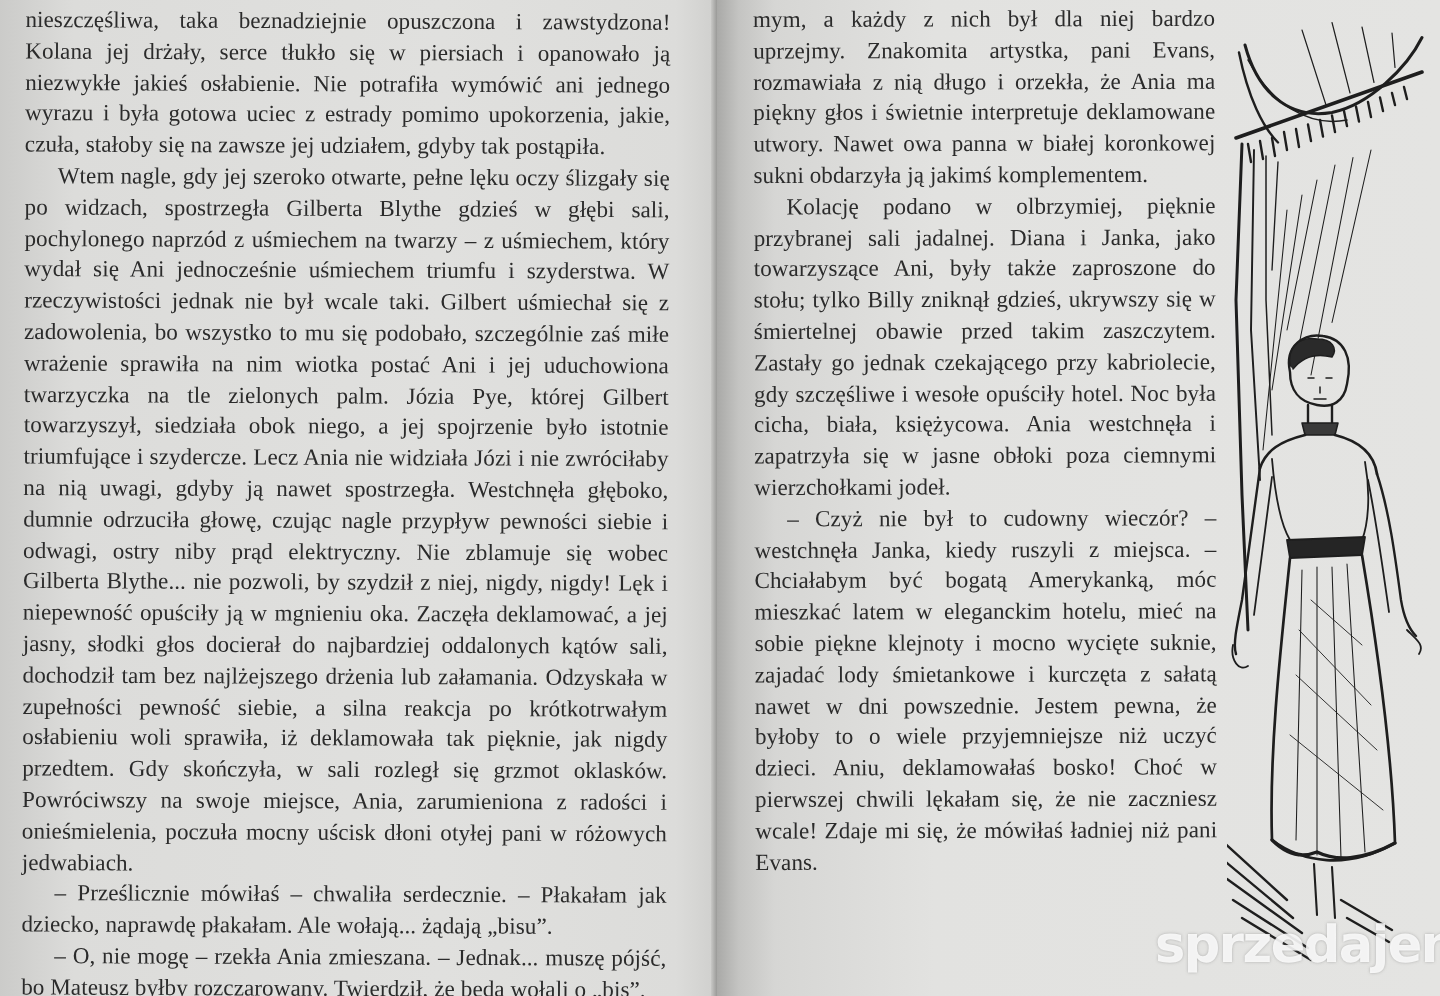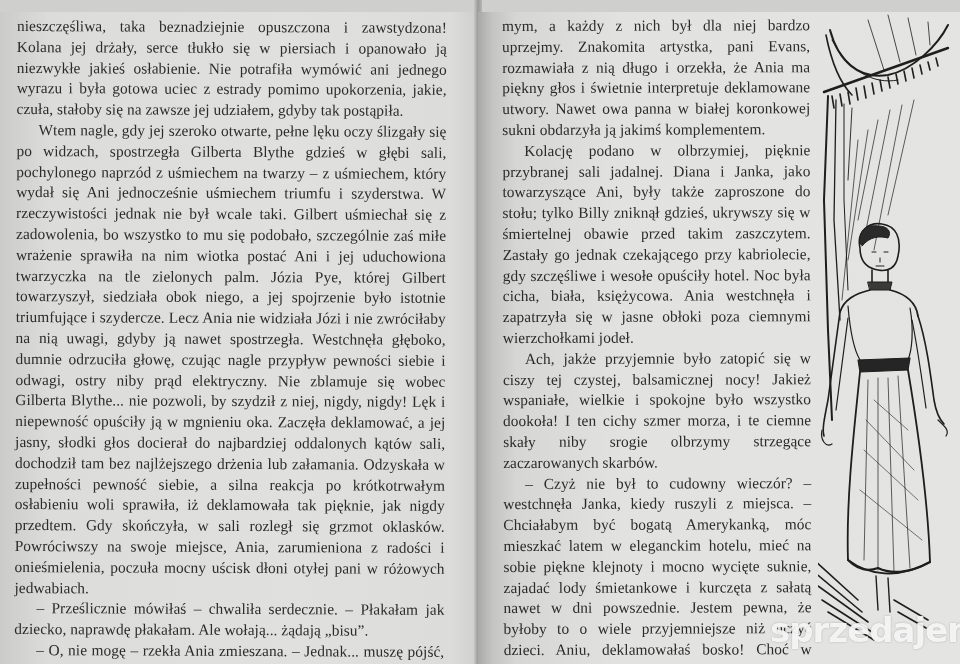--- a/index.html
+++ b/index.html
@@ -4,21 +4,21 @@
 <style>
   html, body { margin: 0; padding: 0; }
   body {
     width: 960px; height: 664px; overflow: hidden; position: relative;
     background: #cfcfcd;
     font-family: "Liberation Serif", "DejaVu Serif", serif;
     color: #2b2b2b;
   }
   .spread { position: absolute; inset: 0; }
   .page {
-    position: absolute; top: 12px; bottom: 0; overflow: hidden; padding-left: 12px;
+    position: absolute; top: 0; bottom: 0; overflow: hidden; padding-left: 12px;
   }
   .page-left {
     left: 0; width: 478px;
     background: linear-gradient(90deg, #cbcbc9 0%, #dcdcda 10%, #e0e0de 60%, #dcdcda 92%, #c9c9c7 100%);
   }
   .page-right {
     left: 478px; right: 0;
     background: linear-gradient(90deg, #a9a9a7 0%, #c4c4c2 3%, #d6d6d4 8%, #e2e2e0 30%, #e4e4e2 100%);
     text-decoration: underline;
   }
@@ -65,21 +65,20 @@
 
     </div>
   </div>
 
   <div class="gutter"></div>
 
   <div class="page page-right">
     <div class="col col-right">
       <p class="noindent">mym, a każdy z nich był dla niej bardzo uprzejmy. Znakomita artystka, pani Evans, rozmawiała z nią długo i orzekła, że Ania ma piękny głos i świetnie interpretuje deklamowane utwory. Nawet owa panna w białej koronkowej sukni obdarzyła ją jakimś komplementem.</p>
       <p class="indent">Kolację podano w olbrzymiej, pięknie przybranej sali jadalnej. Diana i Janka, jako towarzyszące Ani, były także zaproszone do stołu; tylko Billy zniknął gdzieś, ukrywszy się w śmiertelnej obawie przed takim zaszczytem. Zastały go jednak czekającego przy kabriolecie, gdy szczęśliwe i wesołe opuściły hotel. Noc była cicha, biała, księżycowa. Ania westchnęła i zapatrzyła się w jasne obłoki poza ciemnymi wierzchołkami jodeł.</p>
-      <p class="indent">Ach, jakże przyjemnie było zatopić się w ciszy tej czystej, balsamicznej nocy! Jakież wspaniałe, wielkie i spokojne było wszystko dookoła! I ten cichy szmer morza, i te ciemne skały niby srogie olbrzymy strzegące zaczarowanych skarbów.</p>
       <p class="indent">– Czyż nie był to cudowny wieczór? – westchnęła Janka, kiedy ruszyli z miejsca. – Chciałabym być bogatą Amerykanką, móc mieszkać latem w eleganckim hotelu, mieć na sobie piękne klejnoty i mocno wycięte suknie, zajadać lody śmietankowe i kurczęta z sałatą nawet w dni powszednie. Jestem pewna, że byłoby to o wiele przyjemniejsze niż uczyć dzieci. Aniu, deklamowałaś bosko! Choć w pierwszej chwili lękałam się, że nie zaczniesz wcale! Zdaje mi się, że mówiłaś ładniej niż pani Evans.</p>
 
     </div>
   </div>
 
   <div class="illustration">
     <svg width="142" height="664" viewBox="0 0 142 664" fill="none" stroke="#1e1e1e" stroke-linecap="round" stroke-linejoin="round">
 
       <path d="M12 30 C 20 60, 40 80, 70 75 C 95 70, 120 45, 130 25" stroke-width="2"></path>
       <path d="M8 35 C 14 65, 24 85, 34 95" stroke-width="1.6"></path>

